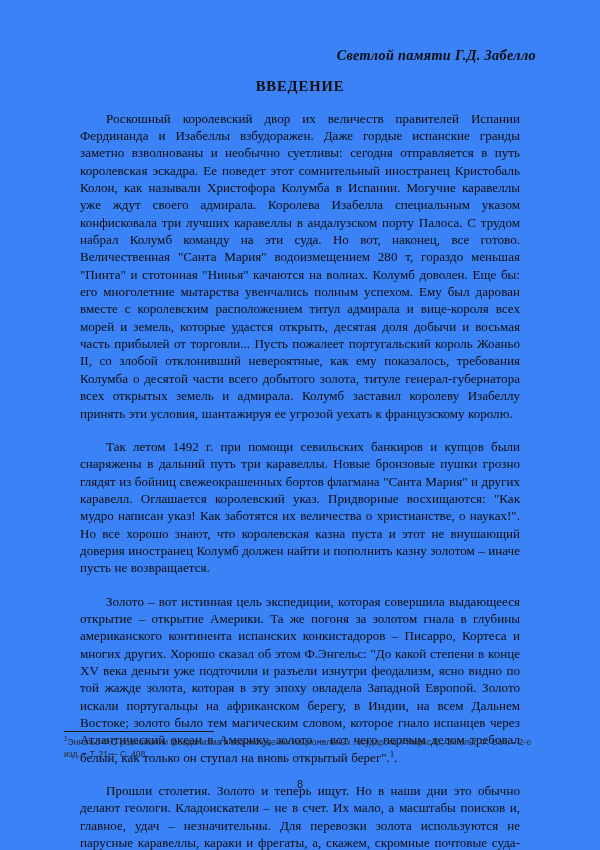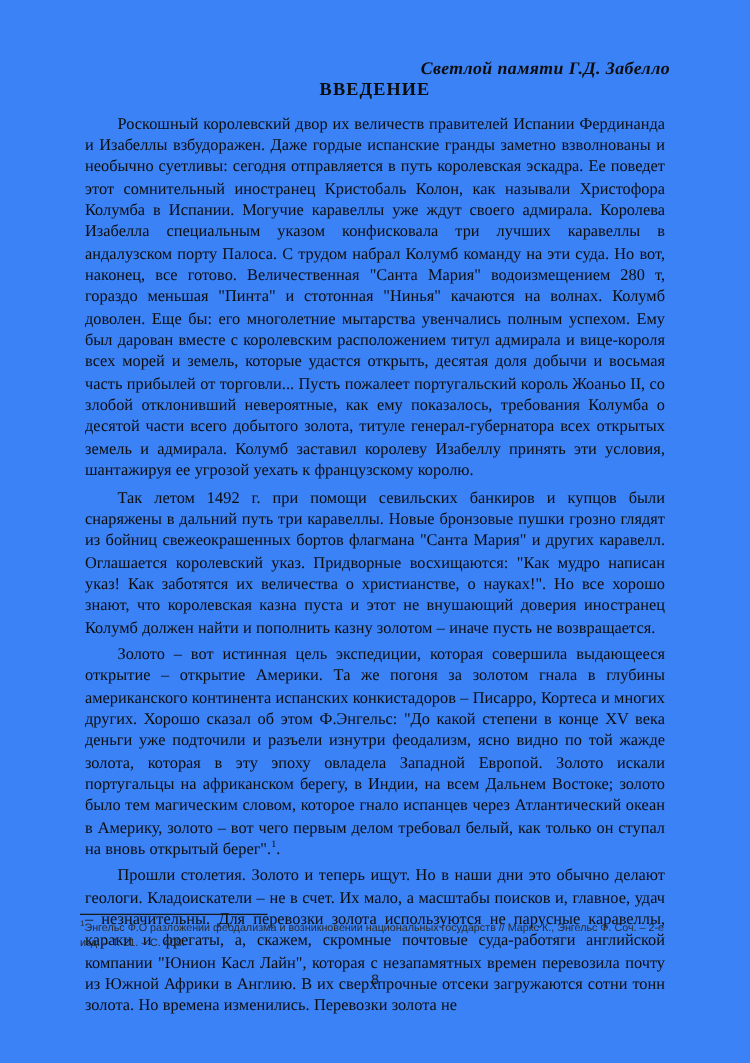--- a/index.html
+++ b/index.html
@@ -37,34 +37,34 @@
     margin-top: 48px;
     text-align: right;
     font-weight: bold;
     font-style: italic;
     font-size: 14.2px;
     letter-spacing: 0.35px;
     line-height: 1.1;
   }
 
   .chapter-title {
-    margin-top: 0;
+    margin-top: 14px;
     text-align: center;
     font-weight: bold;
     font-size: 14.6px;
     letter-spacing: 0.9px;
     line-height: 1.1;
   }
 
   .body-text {
     margin-top: 10px;
   }
 
   .body-text p {
-    margin: 4px;
+    margin: 16px;
     text-align: justify;
     text-justify: inter-word;
     text-indent: 26px;
     font-size: 13.05px;
     line-height: 17.35px;
     letter-spacing: 0.02px;
     word-spacing: 0.15px;
     hyphens: manual;
   }
 

